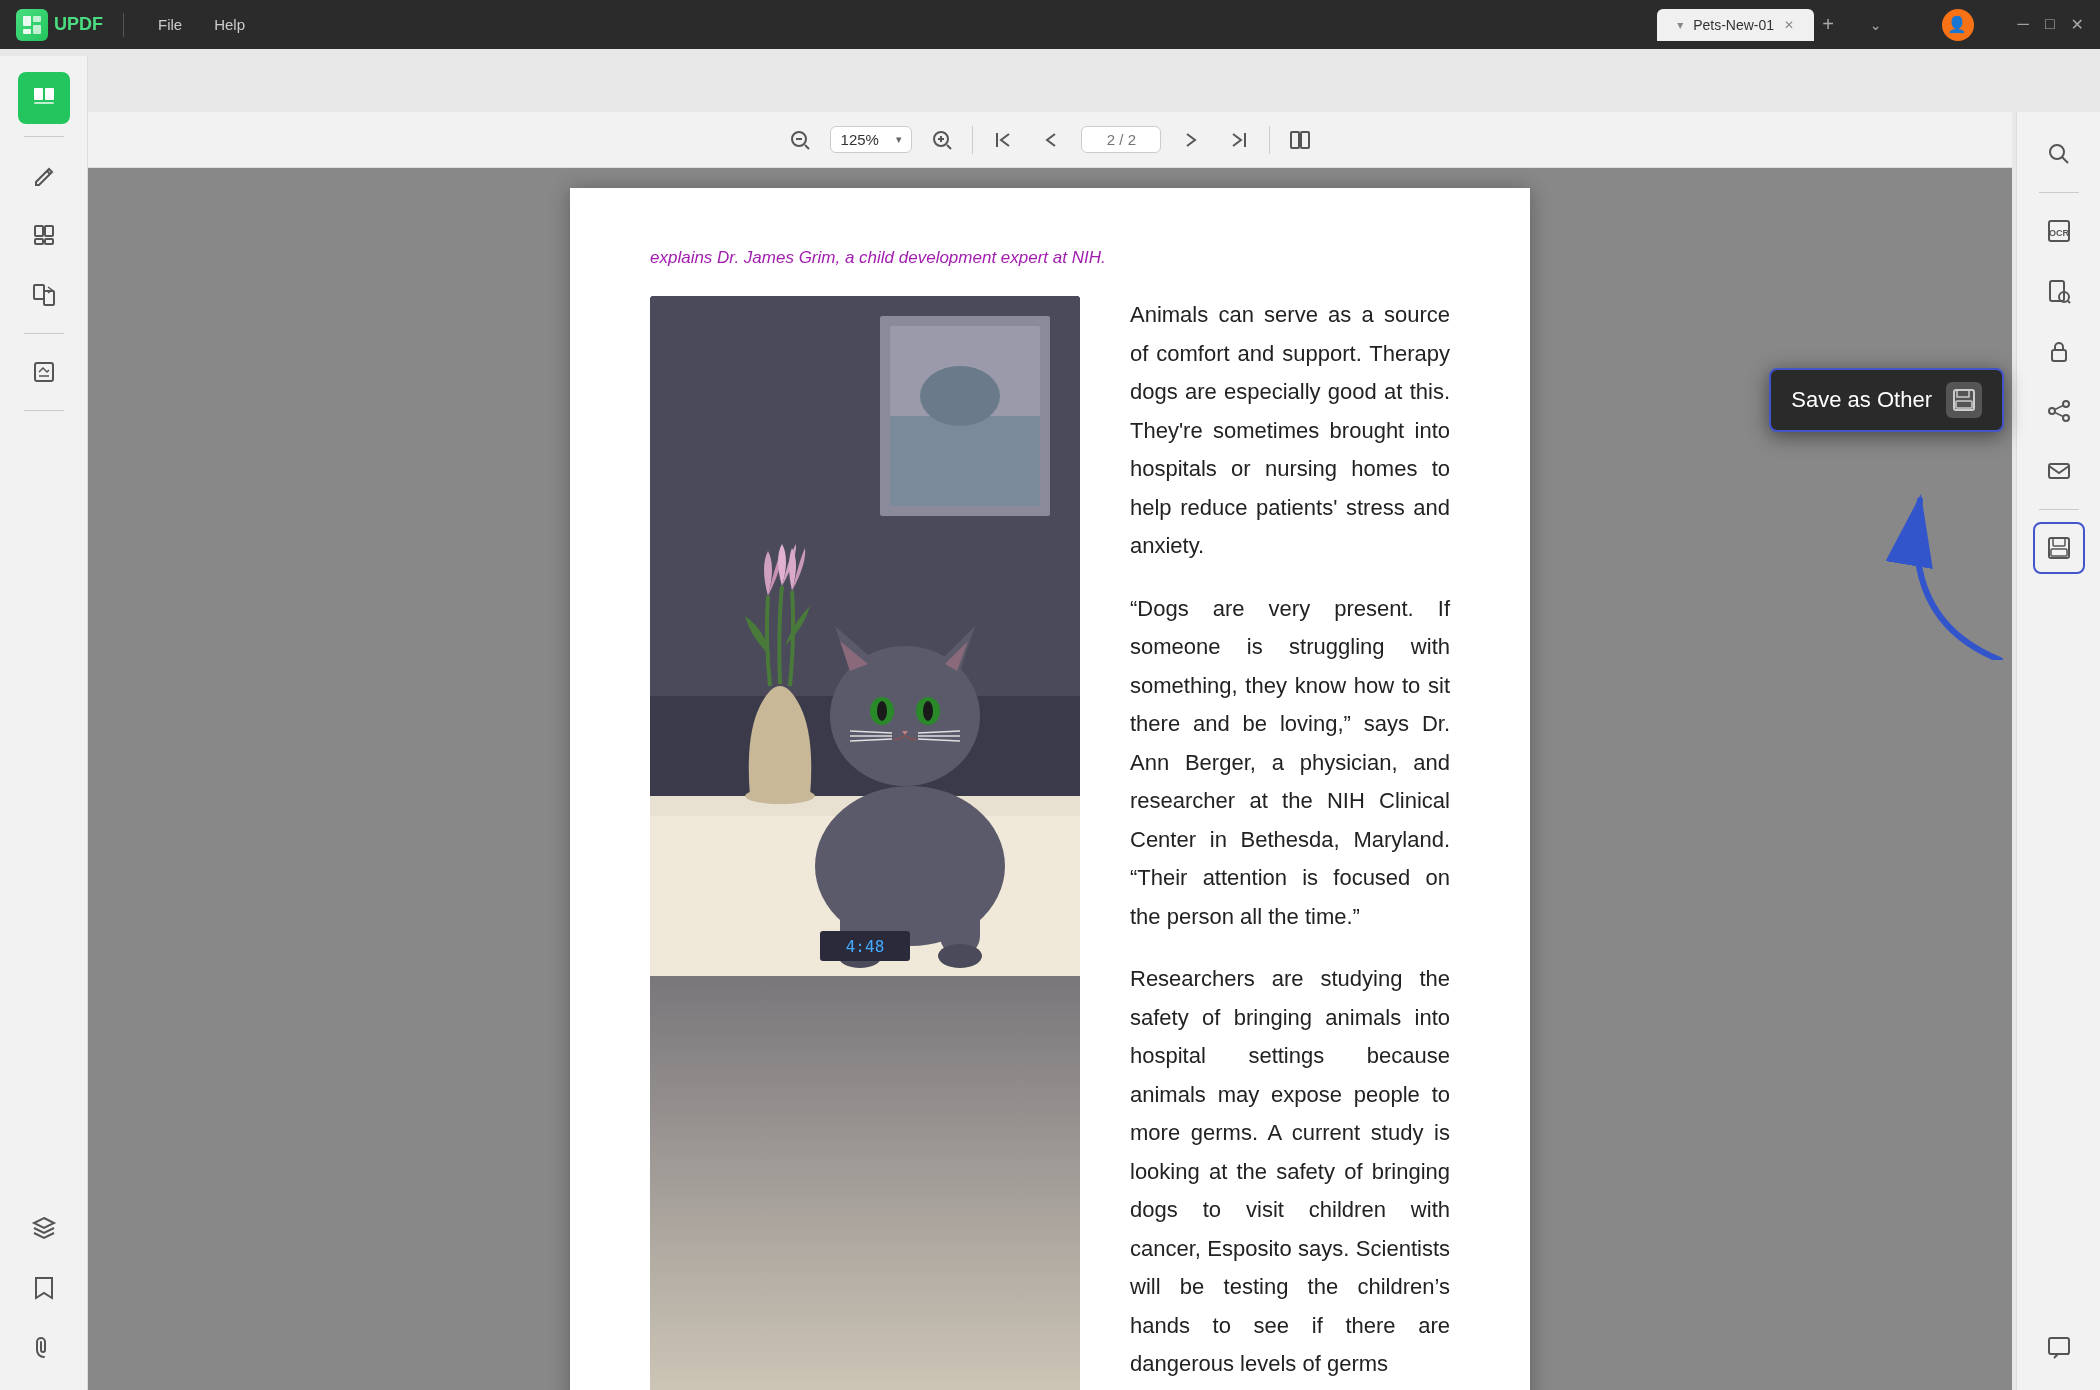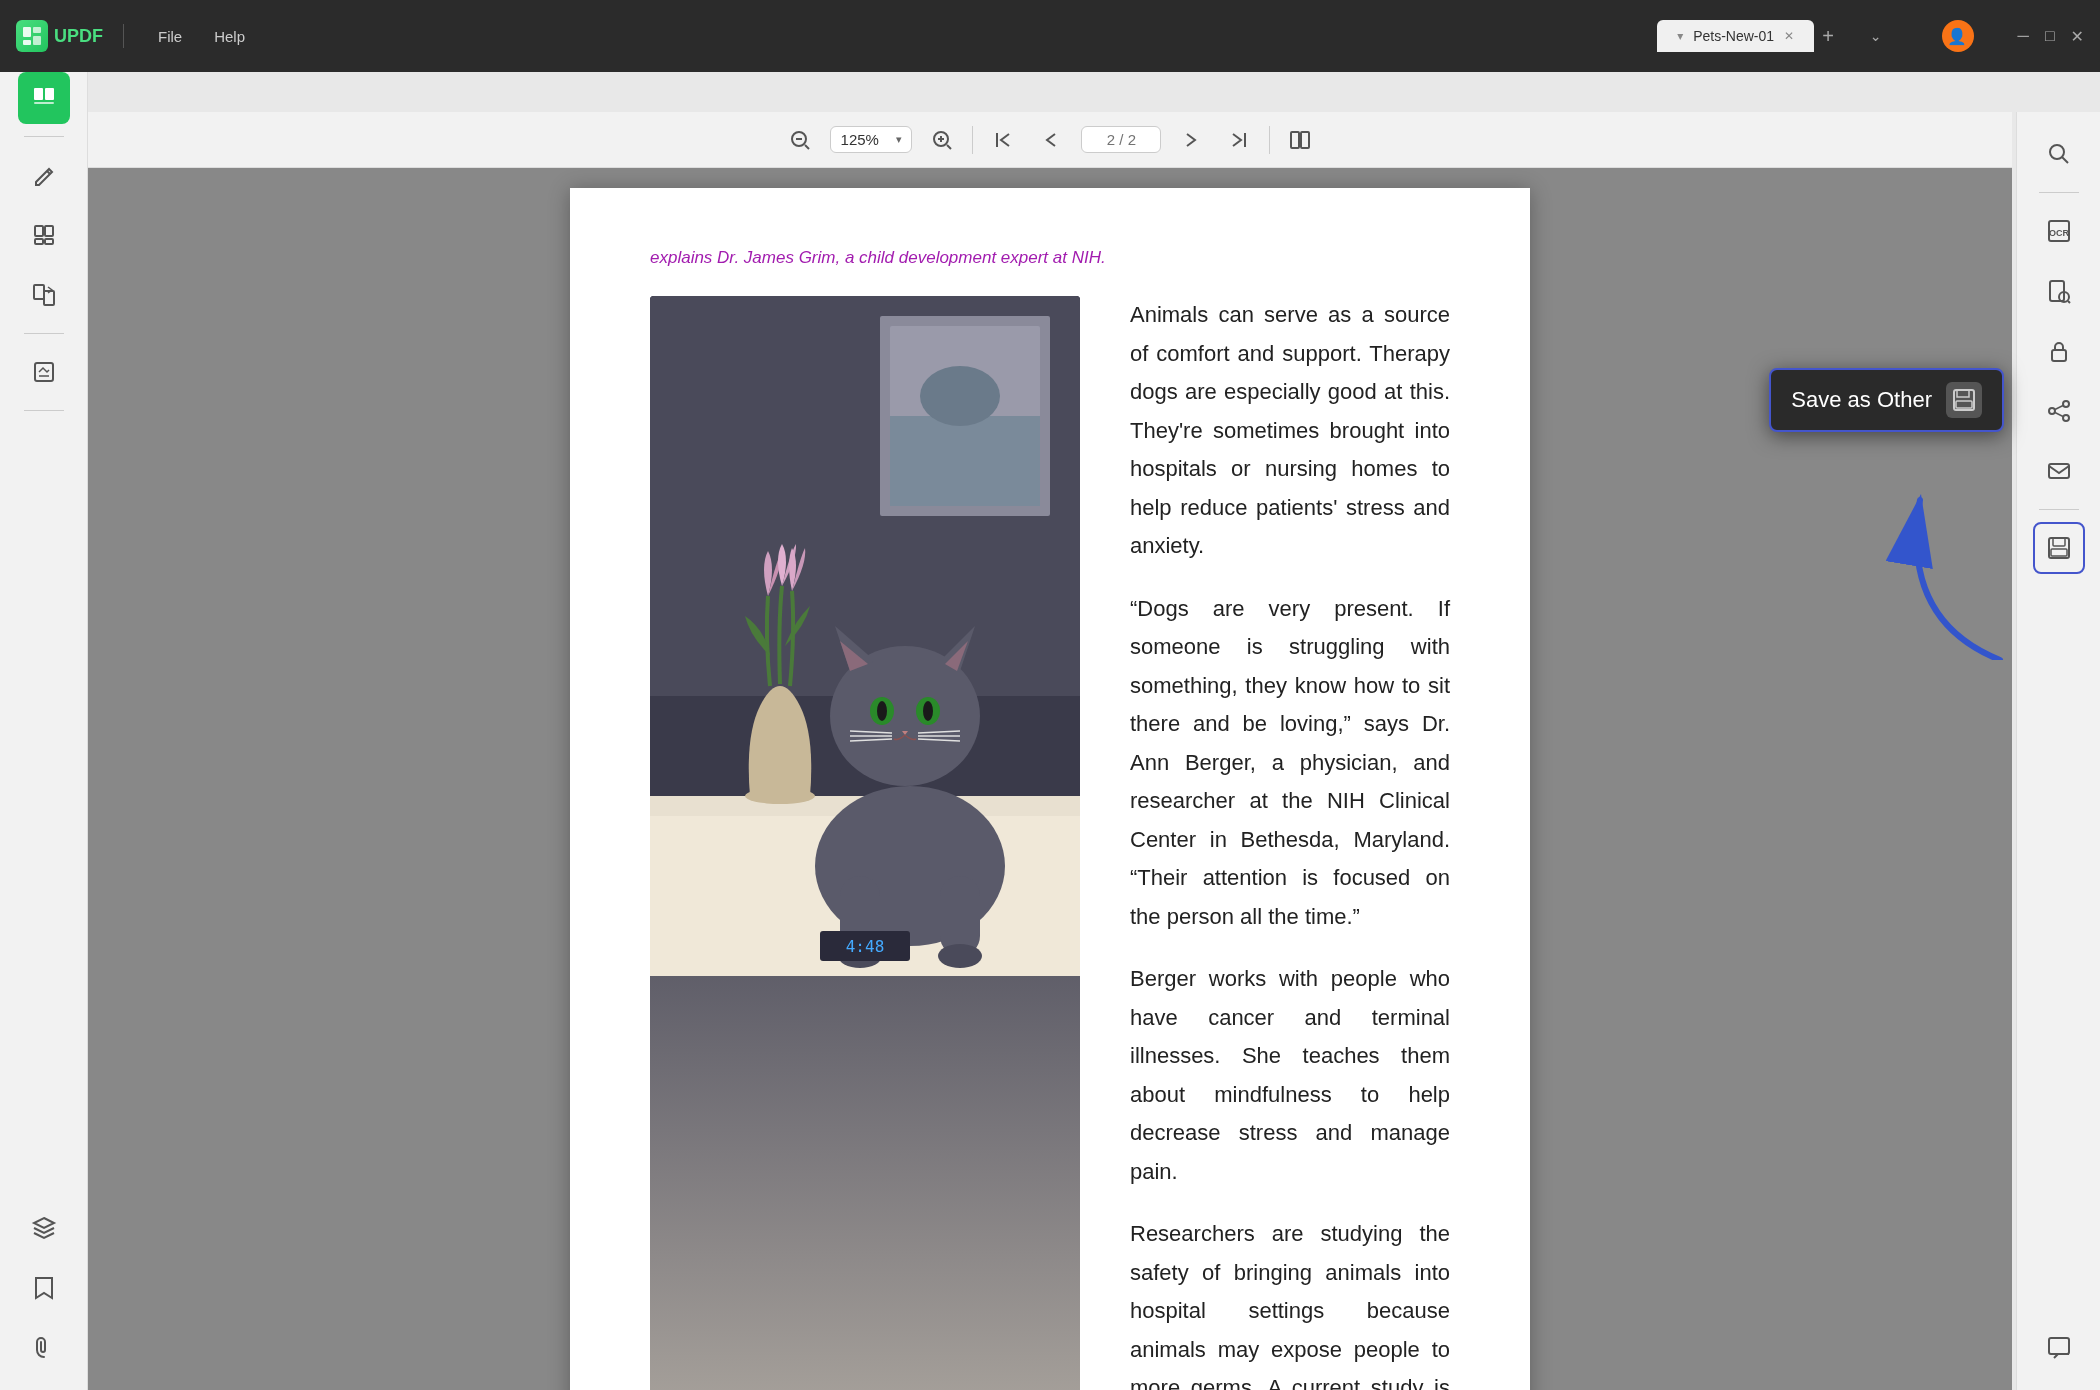--- a/index.html
+++ b/index.html
@@ -9,21 +9,21 @@
       overflow: hidden;
       font-family: -apple-system, BlinkMacSystemFont, 'Segoe UI', sans-serif;
       background: #e8e8e8;
       position: relative;
     }
 
     
     .title-bar {
       position: absolute;
       top: 0; left: 0; right: 0;
-      height: 72px;
+      height: 49px;
       background: #2b2b2b;
       display: flex;
       align-items: center;
       padding: 0 16px;
       gap: 20px;
       z-index: 100;
     }
     .app-logo {
       display: flex;
       align-items: center;
@@ -596,21 +596,20 @@
             <ellipse cx="310" cy="660" rx="22" ry="12" fill="#4a4a5a"></ellipse>
 
             <rect x="170" y="635" width="90" height="30" fill="#2a2a3a" rx="3"></rect>
             <text x="215" y="656" text-anchor="middle" fill="#4af" font-size="16" font-family="monospace">4:48</text>
           </svg>
         </div>
 
         <div class="doc-text-col">
           <div class="article-para">Animals can serve as a source of comfort and support. Therapy dogs are especially good at this. They're sometimes brought into hospitals or nursing homes to help reduce patients' stress and anxiety.</div>
           <div class="article-para">“Dogs are very present. If someone is struggling with something, they know how to sit there and be loving,”  says  Dr.  Ann Berger,  a  physician,  and researcher at the NIH Clinical Center in Bethesda, Maryland. “Their  attention  is  focused  on  the  person all the time.”</div>
-          <div class="article-para">Berger works with people who have cancer and terminal illnesses.  She  teaches  them about mindfulness to help decrease stress and manage pain.</div>
           <div class="article-para">Researchers are studying the safety of bringing animals into hospital settings because animals may expose people to more germs.  A  current study is looking at the safety of bringing dogs to visit children with cancer,  Esposito says. Scientists will be testing the children’s hands to see if there are dangerous levels of  germs</div>
         </div>
       </div>
     </div>
   </div>
 
   <div class="right-sidebar">
     <div class="right-sidebar-icon">
       <svg width="26" height="26" viewBox="0 0 26 26" fill="none">
         <circle cx="11" cy="11" r="7" stroke="#555" stroke-width="2"></circle>

